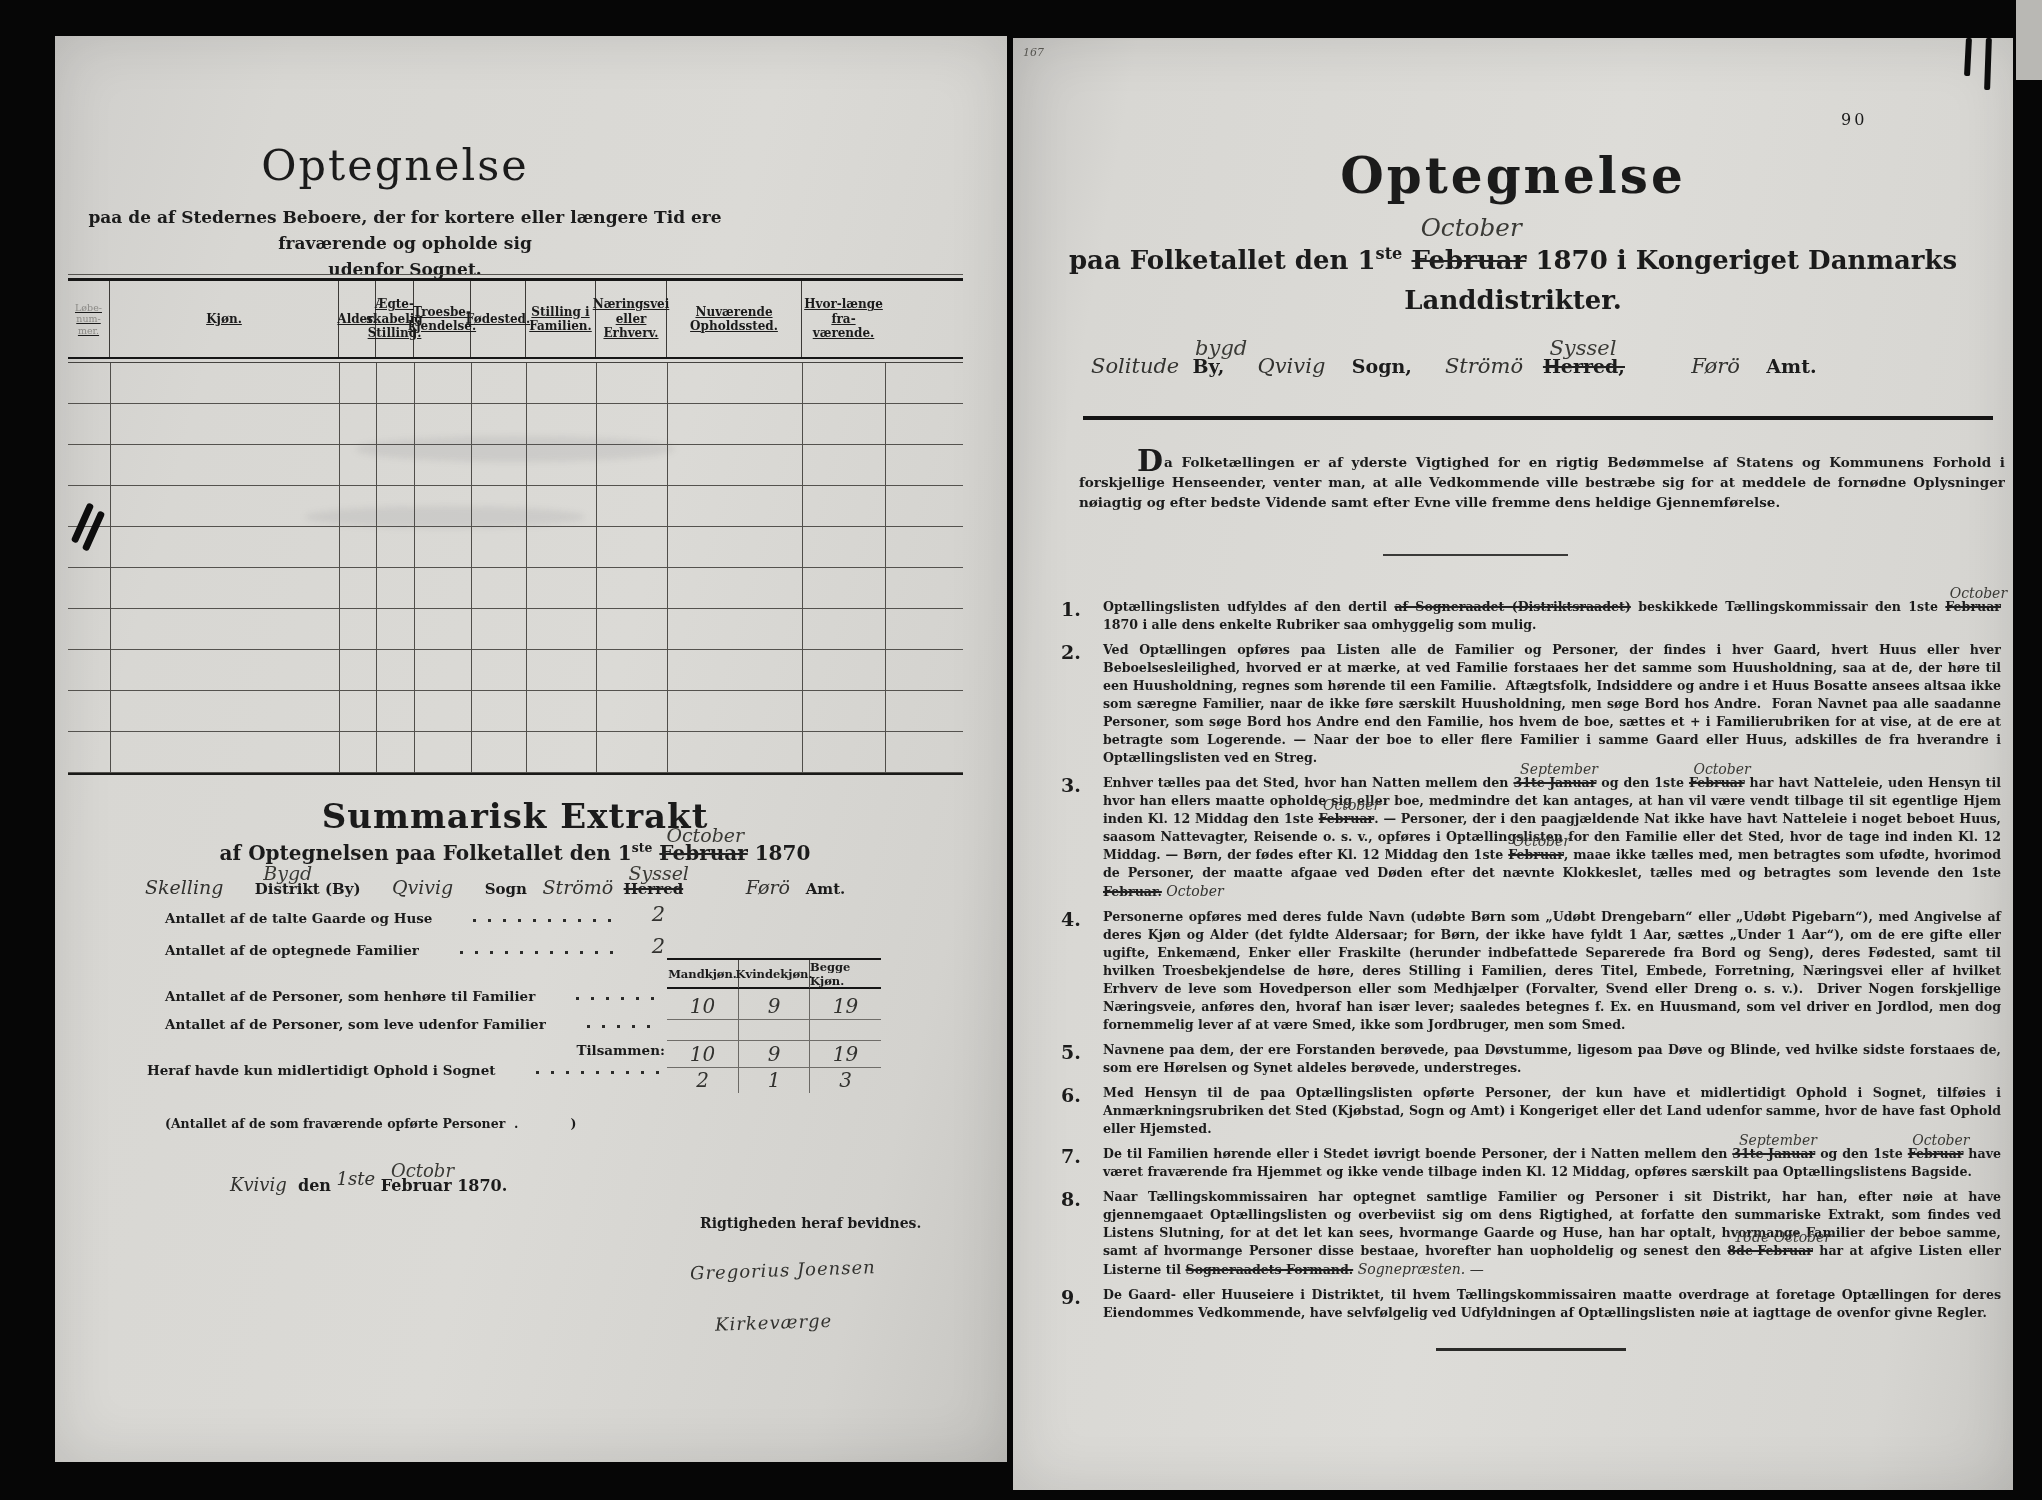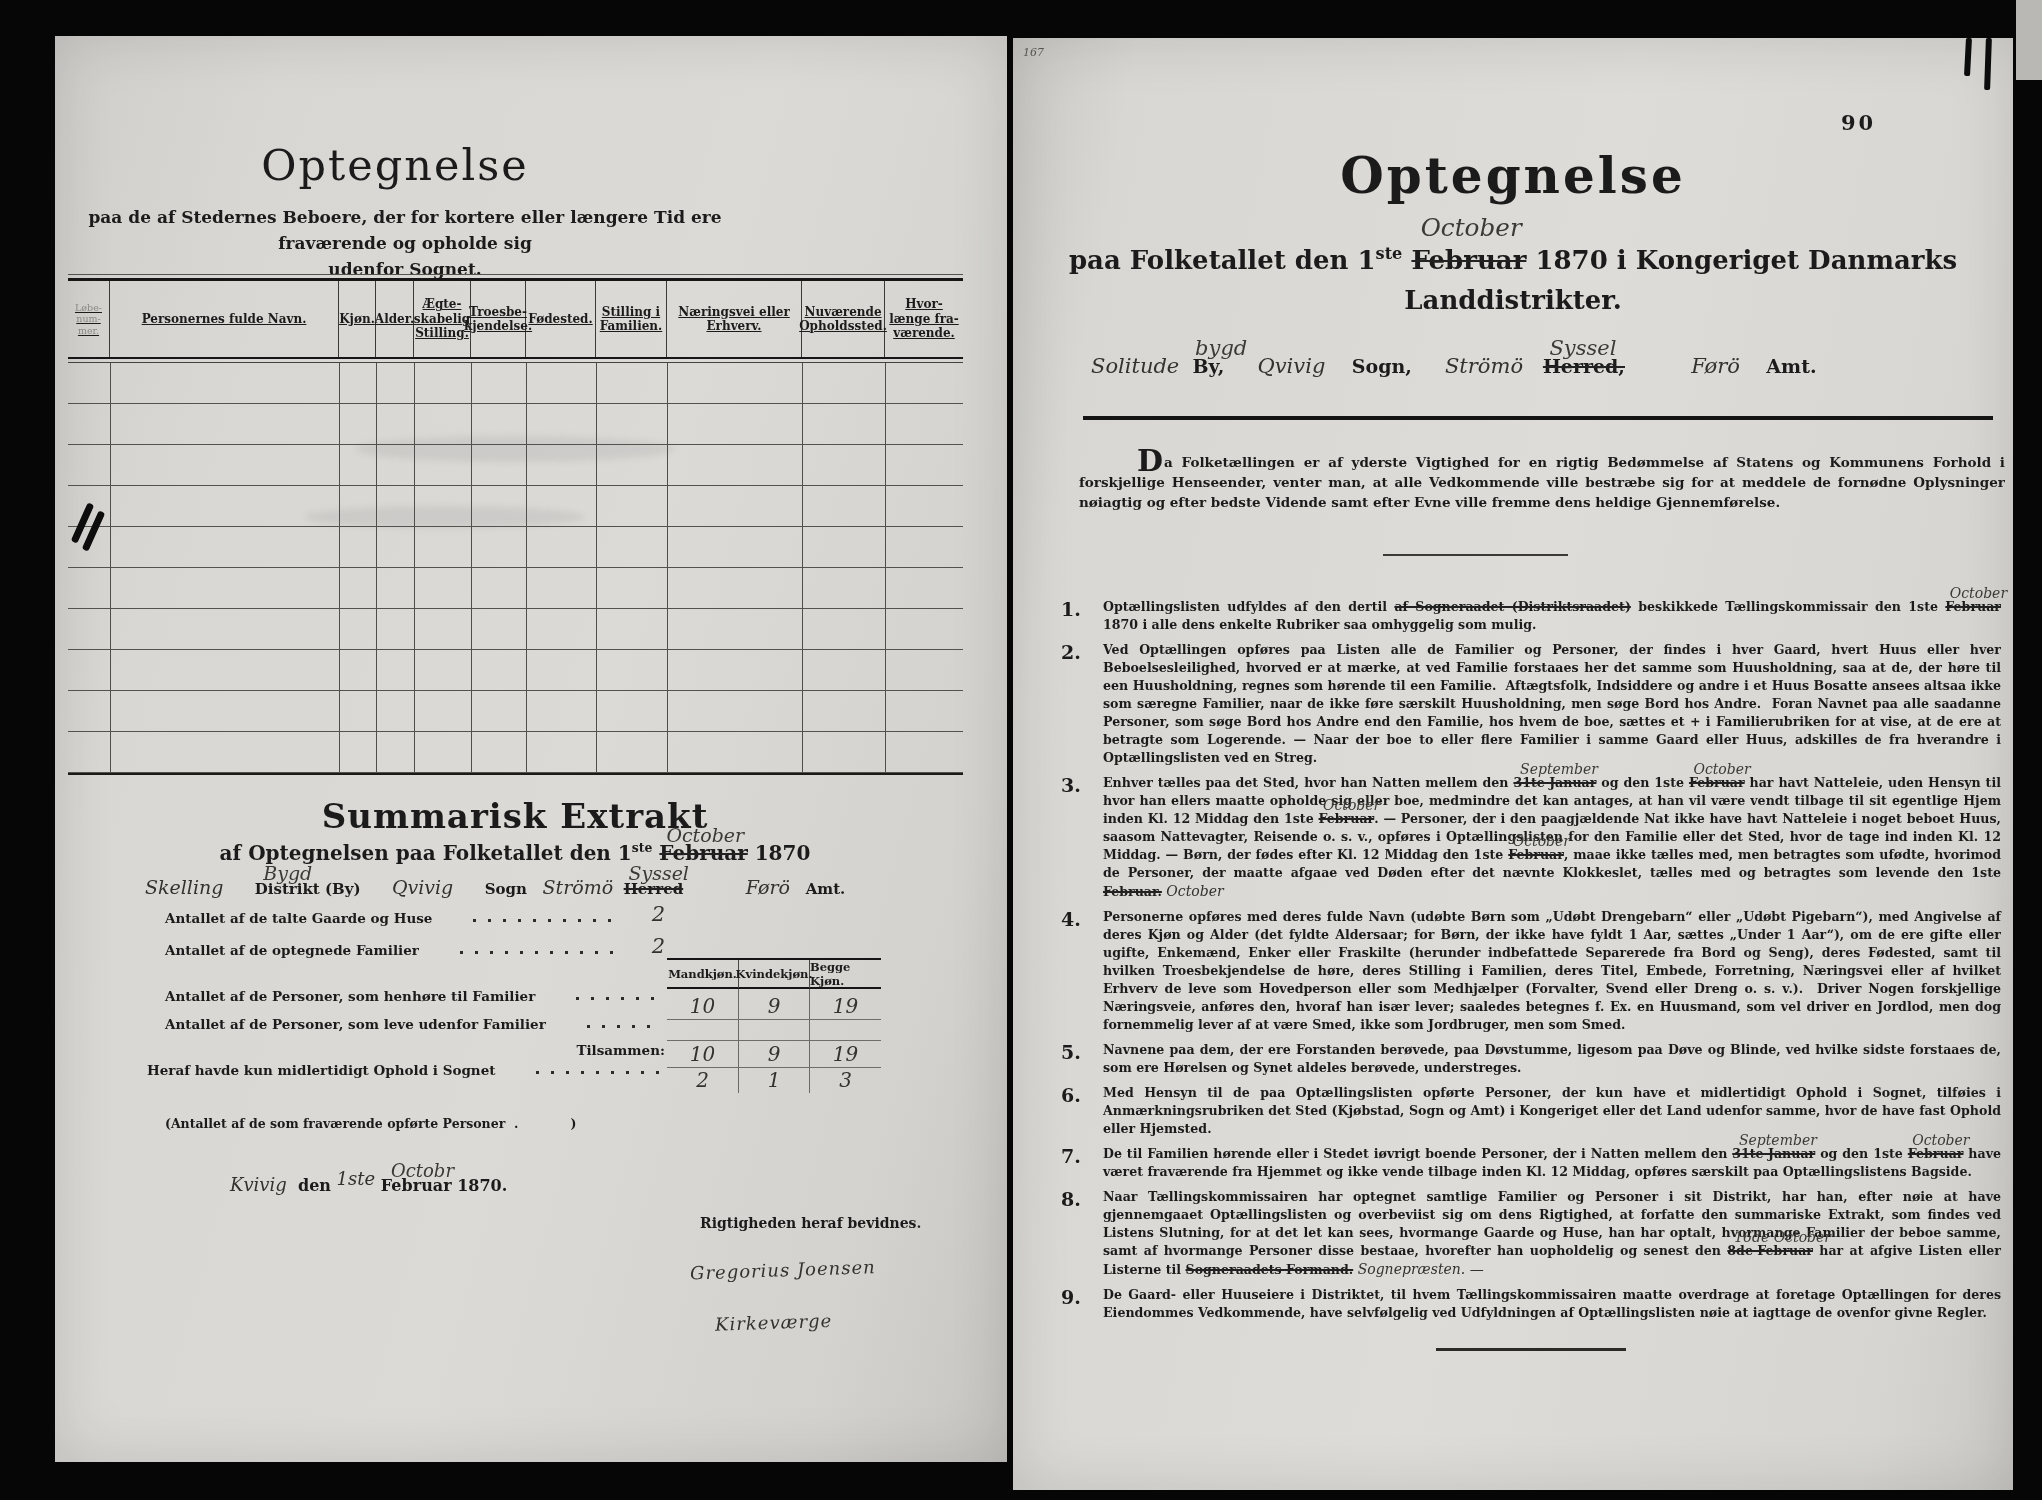--- a/index.html
+++ b/index.html
@@ -69,41 +69,40 @@
   .intro{font-size:13.5px;line-height:20px;text-align:justify;font-weight:700;}
   .intro .initial{font-size:30px;line-height:14px;vertical-align:-4px;padding-right:1px;}
   #items{left:48px;top:560px;width:940px;}
   .item{display:grid;grid-template-columns:42px 1fr;margin-bottom:7px;}
   .item-num{font-size:19px;font-weight:700;padding-top:0px;}
   .item-text{font-size:12.6px;line-height:18px;text-align:justify;font-weight:700;}
   .item-text .hw{font-size:14px;}
   .end-rule{width:190px;height:2.5px;background:#2a2a28;margin:26px auto 0 auto;}
   .pen-mark{position:absolute;background:#0c0c0c;border-radius:2px;}
   .corner-note{font-size:11px;color:#55544f;}
-  .page-num{font-size:21px;font-weight:700;letter-spacing:3px;}
+  .page-num{font-size:16px;font-weight:400;letter-spacing:3px;}
   .ghost{position:absolute;background:rgba(90,90,96,.10);filter:blur(3px);border-radius:50%;}
 </style>
 </head>
 <body>
 
 <div id="stage">
 
   <div class="page" id="page-left">
 
     <div class="abs center lp-title" style="left:120px;top:104px;width:440px;">Optegnelse</div>
 
     <div class="abs center lp-sub pr" style="left:20px;top:168px;width:660px;">
       <div>paa de af Stedernes Beboere, der for kortere eller længere Tid ere fraværende og opholde sig</div>
       <div>udenfor Sognet.</div>
     </div>
 
     <div class="abs" id="main-table">
       <div id="mt-header" style="grid-template-columns: 42px 229px 37px 38px 57px 55px 70px 71px 135px 83px 78px; text-decoration: underline;">
         <div class="mt-h-cell">Løbe-num-mer.</div>
-        <div class="mt-h-cell">Personernes fulde Navn.</div>
         <div class="mt-h-cell">Kjøn.</div>
         <div class="mt-h-cell">Alder.</div>
         <div class="mt-h-cell">Ægte-skabelig Stilling.</div>
         <div class="mt-h-cell">Troesbe-kjendelse.</div>
         <div class="mt-h-cell">Fødested.</div>
         <div class="mt-h-cell">Stilling i Familien.</div>
         <div class="mt-h-cell">Næringsvei eller Erhverv.</div>
         <div class="mt-h-cell">Nuværende Opholdssted.</div>
         <div class="mt-h-cell">Hvor-længe fra-værende.</div>
       </div>

